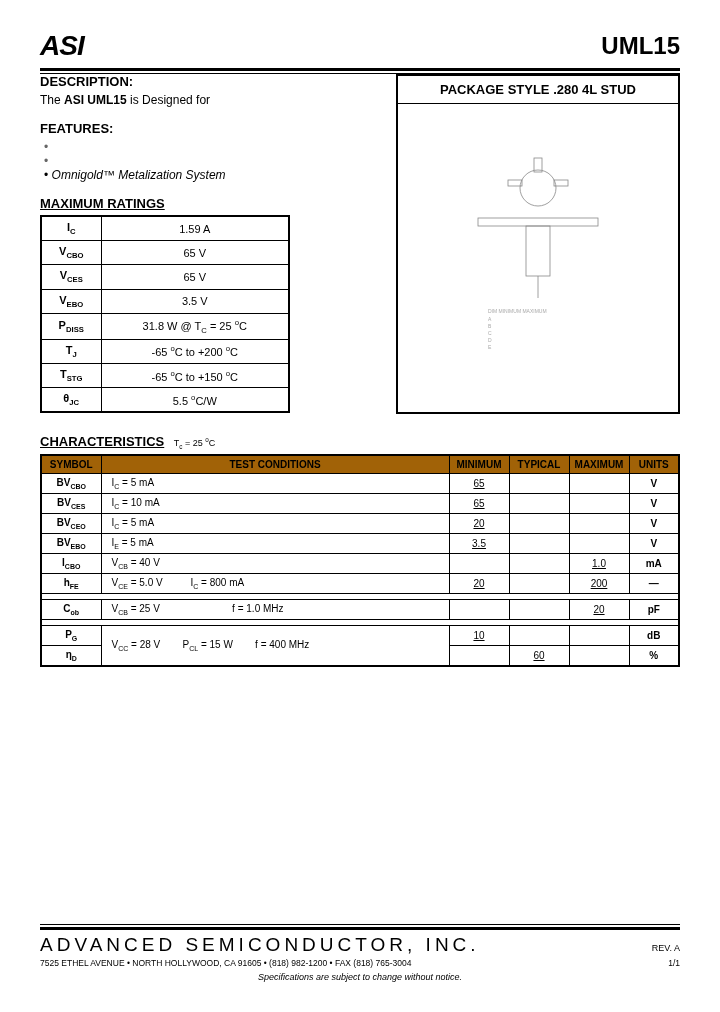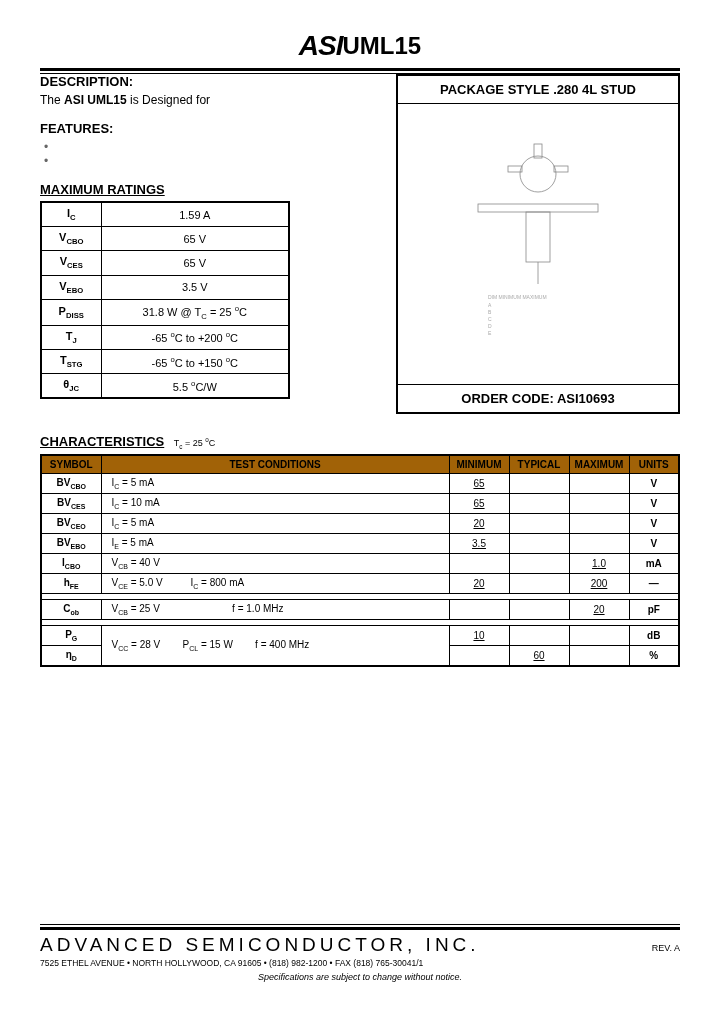--- a/index.html
+++ b/index.html
@@ -10,21 +10,21 @@
     height: 1012px;
     position: relative;
     font-size: 12px;
     color: #000;
   }
   .page {
     padding: 30px 40px 20px 40px;
   }
   .header {
     display: flex;
-    justify-content: center;
+    justify-content: space-between;
     align-items: center;
     padding-bottom: 4px;
   }
   .logo {
     font-weight: bold;
     font-style: italic;
     font-size: 28px;
     letter-spacing: -1px;
   }
   .partno {
@@ -152,21 +152,21 @@
     align-items: baseline;
     margin-top: 4px;
   }
   .company-name {
     font-size: 19px;
     letter-spacing: 4px;
   }
   .rev { font-size: 9px; }
   .footer-addr {
     display: flex;
-    justify-content: flex-start;
+    justify-content: space-between;
     font-size: 8.5px;
     margin-top: 2px;
   }
   .footer-disc {
     text-align: center;
     font-style: italic;
     font-size: 9px;
     margin-top: 4px;
   }
   sub { font-size: 0.7em; }
@@ -189,20 +189,21 @@
     <div class="leftcol">
       <div class="sect-head">DESCRIPTION:</div>
       <div class="desc-text">
         <span>The </span><b>ASI UML15</b><span> is Designed for</span>
       </div>
 
       <div class="sect-head">FEATURES:</div>
       <ul class="feat-list">
         <li class="empty"><span></span></li>
         <li class="empty"><span></span></li>
+        <li><i>Omnigold™ Metalization System</i></li>
       </ul>
 
       <div class="sect-head underline">MAXIMUM RATINGS</div>
       <table class="ratings-table">
         <tbody>
             <tr>
               <td>I<sub>C</sub></td>
               <td>1.59 A</td>
             </tr>
         <tr>
@@ -254,23 +255,20 @@
             <g font-size="5" fill="#aaa">
               <text x="50" y="165">DIM   MINIMUM   MAXIMUM</text>
               <text x="50" y="173">A</text>
                 <text x="50" y="180">B</text>
               <text x="50" y="187">C</text>
                 <text x="50" y="194">D</text>
               <text x="50" y="201">E</text>
             </g>
           </svg>
         </div>
-        <div class="pkg-order">
-          <span>ORDER CODE: </span><span>ASI10693</span>
-        </div>
       </div>
     </div>
   </div>
 
   <div class="char-head">
     <span class="underline">CHARACTERISTICS</span>
     <span class="char-sub">T<sub>c</sub> = 25 <sup>o</sup>C</span>
   </div>
 
   <table class="char-table">

